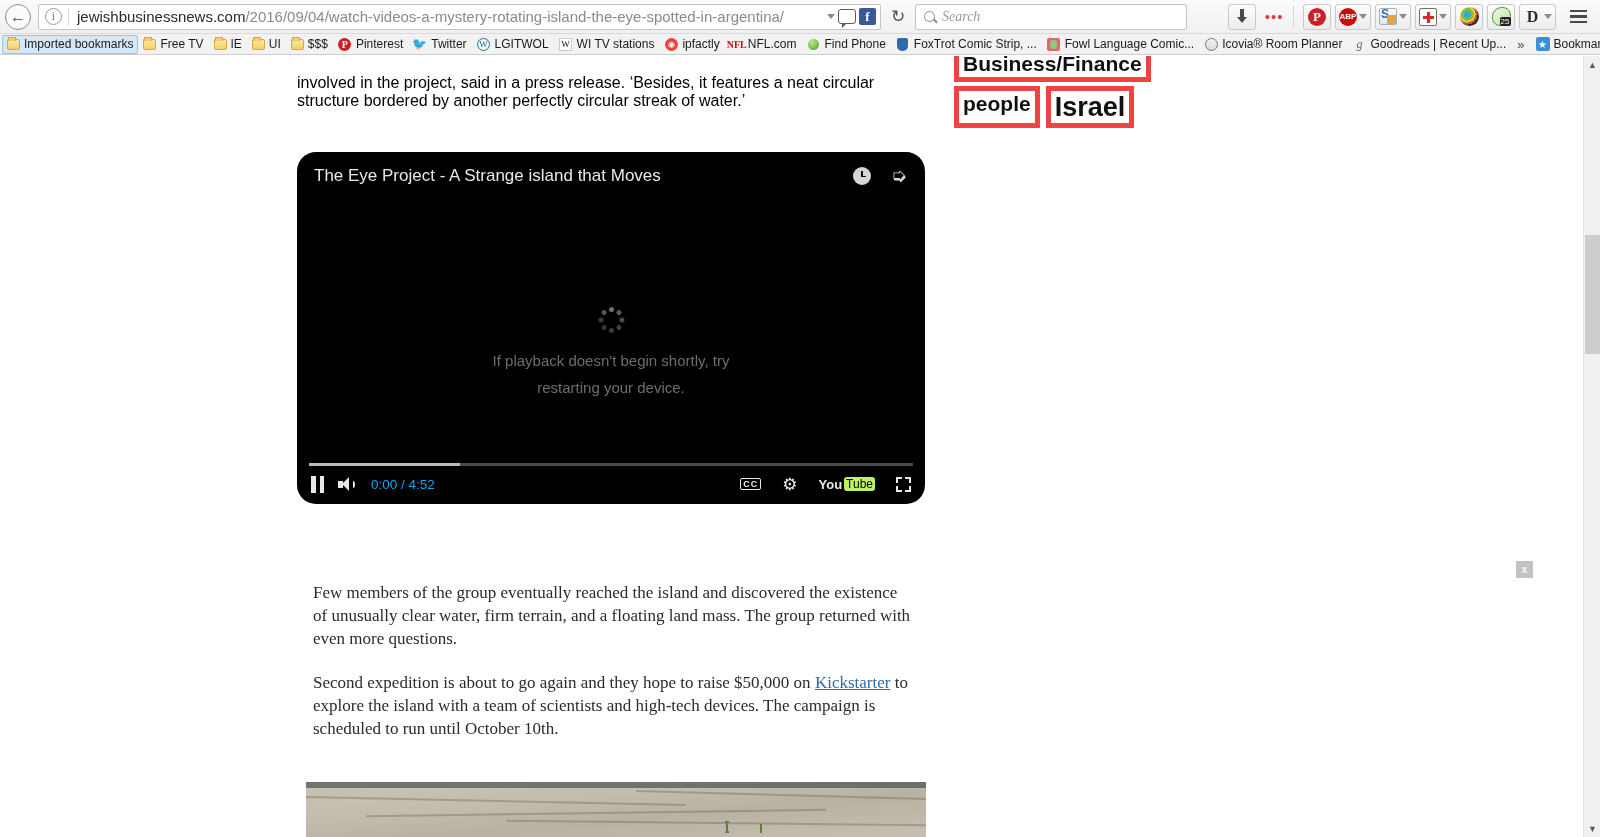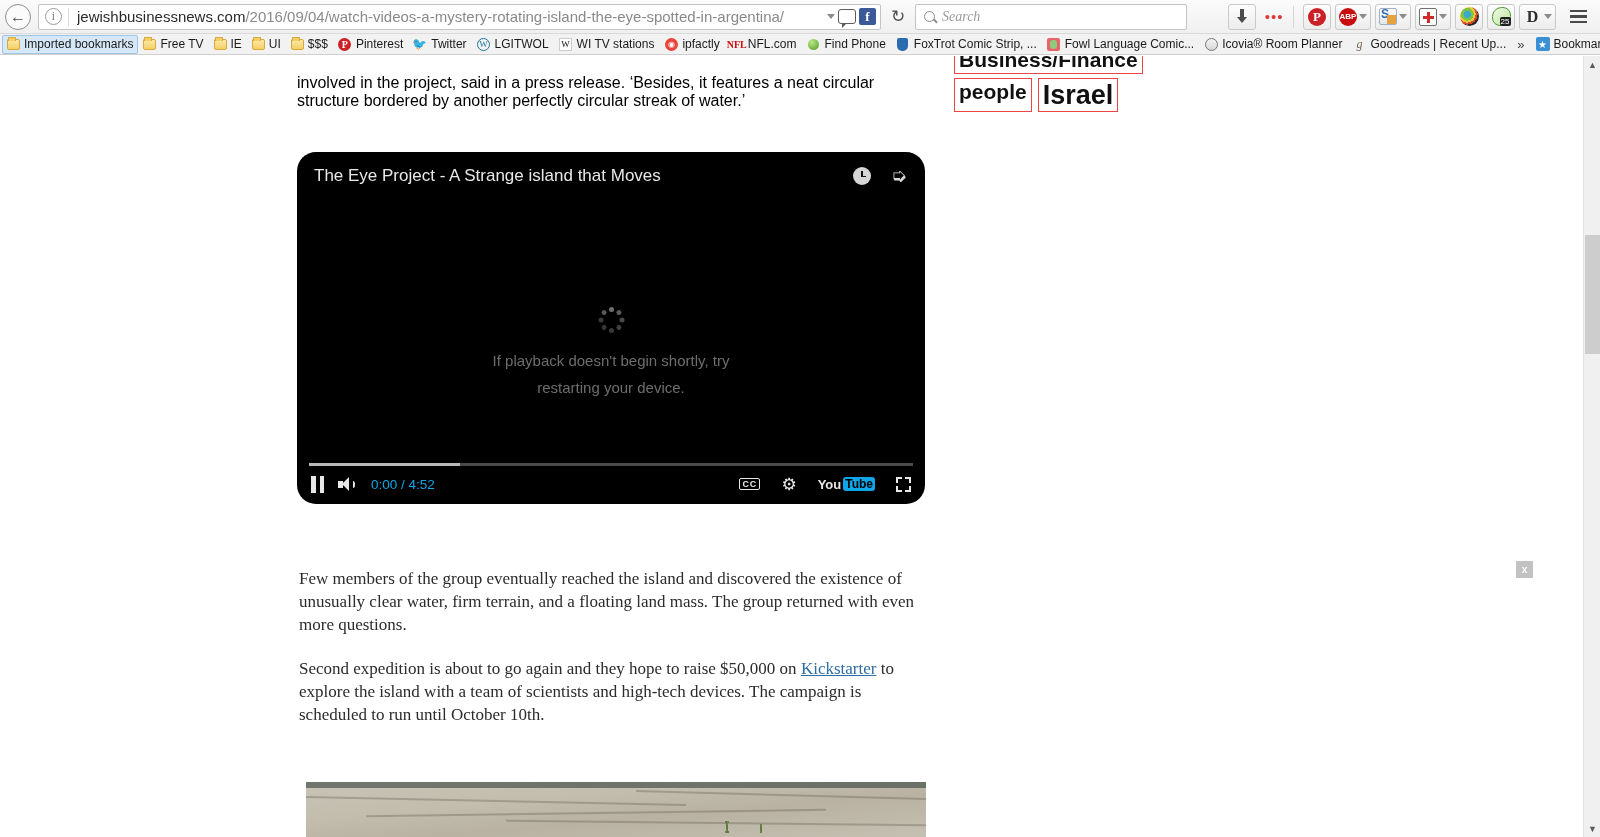--- a/index.html
+++ b/index.html
@@ -213,21 +213,21 @@
     position: absolute; left: 0; top: 56px;
     width: 1600px; height: 781px; background: #fff;
     overflow: hidden;
   }
 
   .article {
     position: absolute; left: 297px; top: 0; width: 630px;
     font-family: "Liberation Serif", serif;
     color: #2b2b2b;
   }
-  .article p { margin: 2px; font-size: 17px; line-height: 22.8px; }
+  .article p { margin: 16px; font-size: 17px; line-height: 22.8px; }
   .para-top { position: absolute; left: 297px; top: 2px; width: 640px; }
   .link { color: #2e6da4; }
 
   
   .player {
     position: absolute; left: 297px; top: 96px;
     width: 628px; height: 352px; background: #000;
     overflow: hidden;
     border-radius: 19px;
   }
@@ -306,37 +306,37 @@
   .time { color: #0ea5e9; font-size: 13.5px; font-family: "Liberation Sans", sans-serif; }
   .cc-ico {
     border: 1.6px solid #e8e8e8; border-radius: 2px; color: #e8e8e8;
     font-size: 9px; font-weight: bold; padding: 0 2px; line-height: 10px;
     letter-spacing: 1px;
   }
   .gear-ico { color: #e8e8e8; font-size: 17px; line-height: 17px; }
   .yt-ico { display: flex; align-items: center; gap: 2px; }
   .yt-ico .yt-you { color: #e8e8e8; font-size: 13px; font-weight: bold; }
   .yt-ico .yt-tube {
-    background: #0ea5e9; color: #000; font-size: 12px; font-weight: bold;
+    background: #bef264; color: #000; font-size: 12px; font-weight: normal;
     border-radius: 3px; padding: 0 2px; line-height: 14px;
   }
   .fs-ico { width: 15px; height: 15px; position: relative; }
   .fs-ico span { position: absolute; width: 6px; height: 6px; }
   .fs-ico span:nth-child(1){ left:0; top:0; border-left:2px solid #e8e8e8; border-top:2px solid #e8e8e8; }
   .fs-ico span:nth-child(2){ right:0; top:0; border-right:2px solid #e8e8e8; border-top:2px solid #e8e8e8; }
   .fs-ico span:nth-child(3){ left:0; bottom:0; border-left:2px solid #e8e8e8; border-bottom:2px solid #e8e8e8; }
   .fs-ico span:nth-child(4){ right:0; bottom:0; border-right:2px solid #e8e8e8; border-bottom:2px solid #e8e8e8; }
 
   
   .tagcloud {
     position: absolute; left: 954px; top: -10px;
     display: flex; flex-wrap: wrap; width: 260px; gap: 4px 6px;
   }
   .tag {
-    border: 1px solid #ef4444; background: #fff;
+    border: 5px solid #ef4444; background: #fff;
     font-weight: bold; color: #111; line-height: 1.05;
     padding: 2px 4px; font-family: "Liberation Sans", sans-serif;
   }
   .tag.t1 { font-size: 21px; }
   .tag.t2 { font-size: 21px; }
   .tag.t3 { font-size: 27px; }
 
   
   .photo {
     position: absolute; left: 306px; top: 726px; width: 620px; height: 55px;

